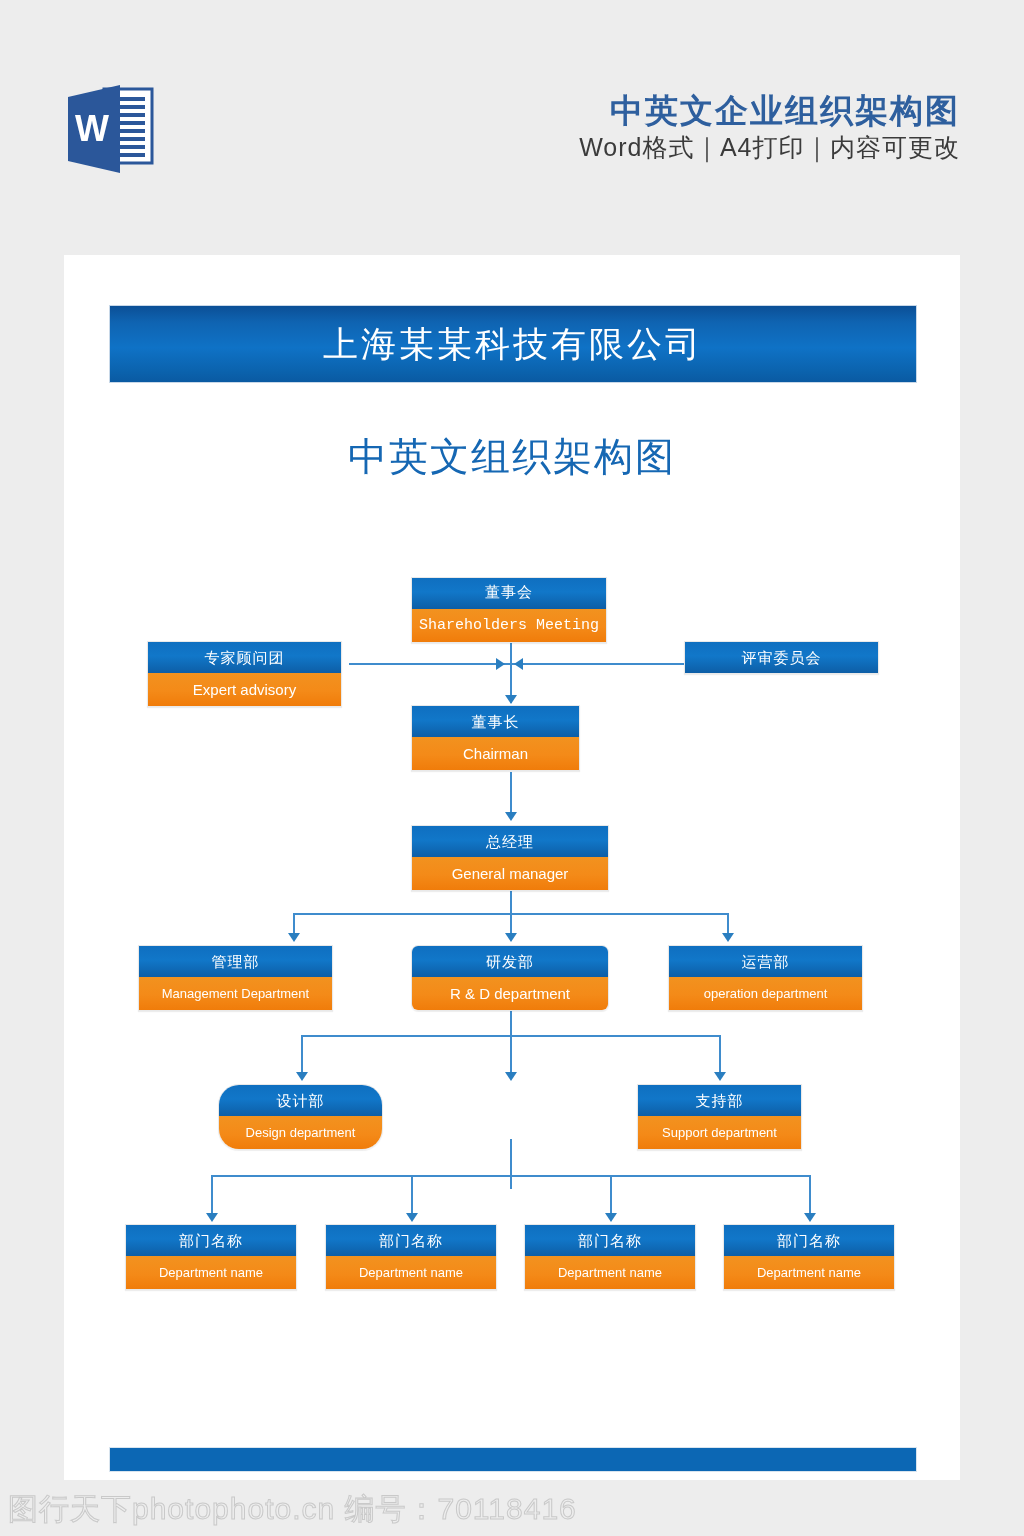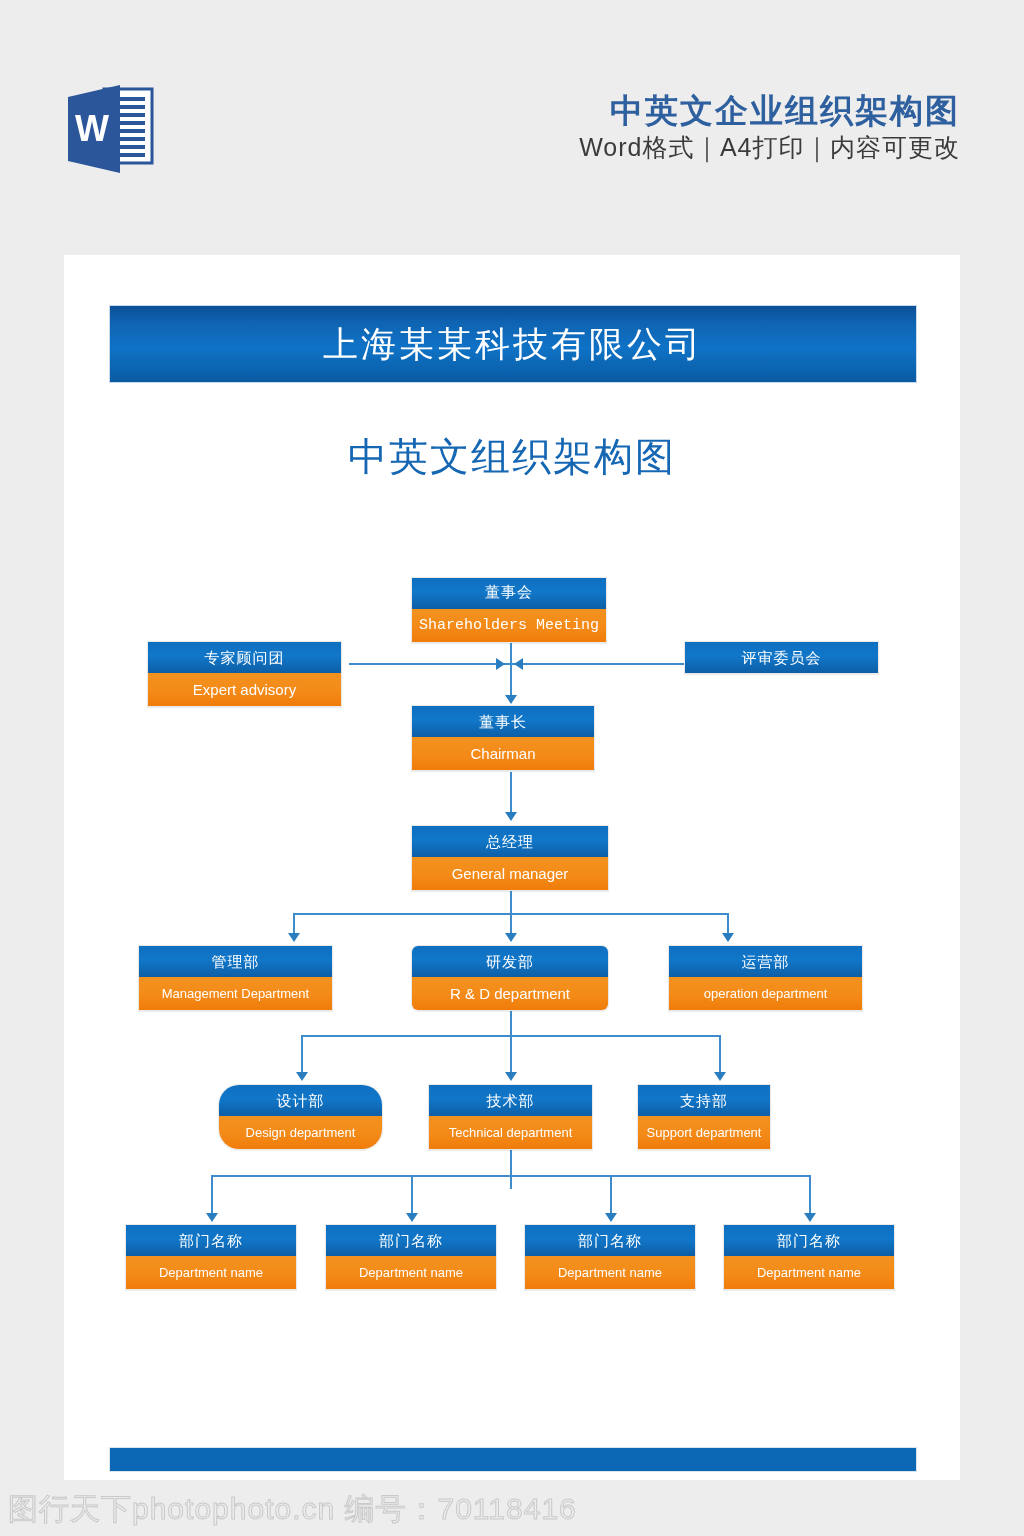--- a/index.html
+++ b/index.html
@@ -269,21 +269,21 @@
 
       <div class="node" style="left:83px; top:386px; width:195px;">
         <div class="node-cn">专家顾问团</div>
         <div class="node-en">Expert advisory</div>
       </div>
 
       <div class="node" style="left:620px; top:386px; width:195px;">
         <div class="node-cn">评审委员会</div>
       </div>
 
-      <div class="node" style="left:347px; top:450px; width:184px;">
+      <div class="node" style="left:347px; top:450px; width:169px;">
         <div class="node-cn">董事长</div>
         <div class="node-en">Chairman</div>
       </div>
 
       <div class="node" style="left:347px; top:570px; width:198px;">
         <div class="node-cn">总经理</div>
         <div class="node-en">General manager</div>
       </div>
 
       <div class="node" style="left:74px; top:690px; width:195px;">
@@ -299,26 +299,22 @@
       <div class="node" style="left:604px; top:690px; width:195px;">
         <div class="node-cn">运营部</div>
         <div class="node-en small">operation department</div>
       </div>
 
       <div class="node" style="left:154px; top:829px; width:165px;border-radius:21px;">
         <div class="node-cn">设计部</div>
         <div class="node-en small">Design department</div>
       </div>
 
-      <div class="node" style="left:364px; top:829px; width:165px;">
-        <div class="node-cn">技术部</div>
-        <div class="node-en small">Technical department</div>
-      </div>
-
-      <div class="node" style="left:573px; top:829px; width:134px;">
+
+      <div class="node" style="left:573px; top:829px; width:165px;">
         <div class="node-cn">支持部</div>
         <div class="node-en small">Support department</div>
       </div>
 
       <div class="node" style="left:61px; top:969px; width:172px;">
         <div class="node-cn">部门名称</div>
         <div class="node-en small">Department name</div>
       </div>
 
       <div class="node" style="left:261px; top:969px; width:172px;">

